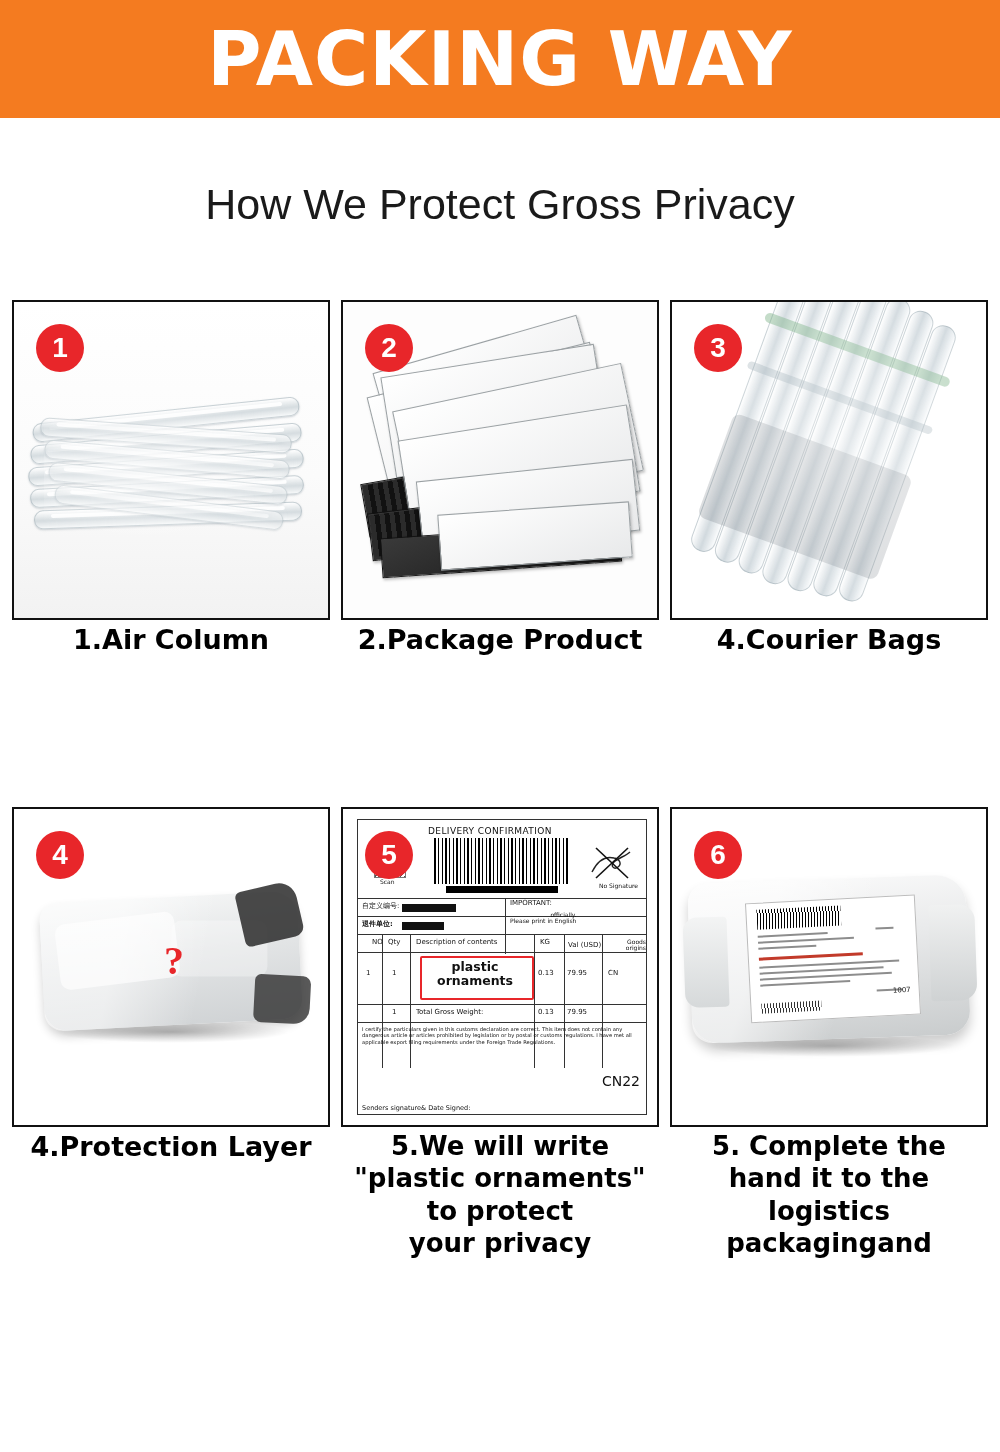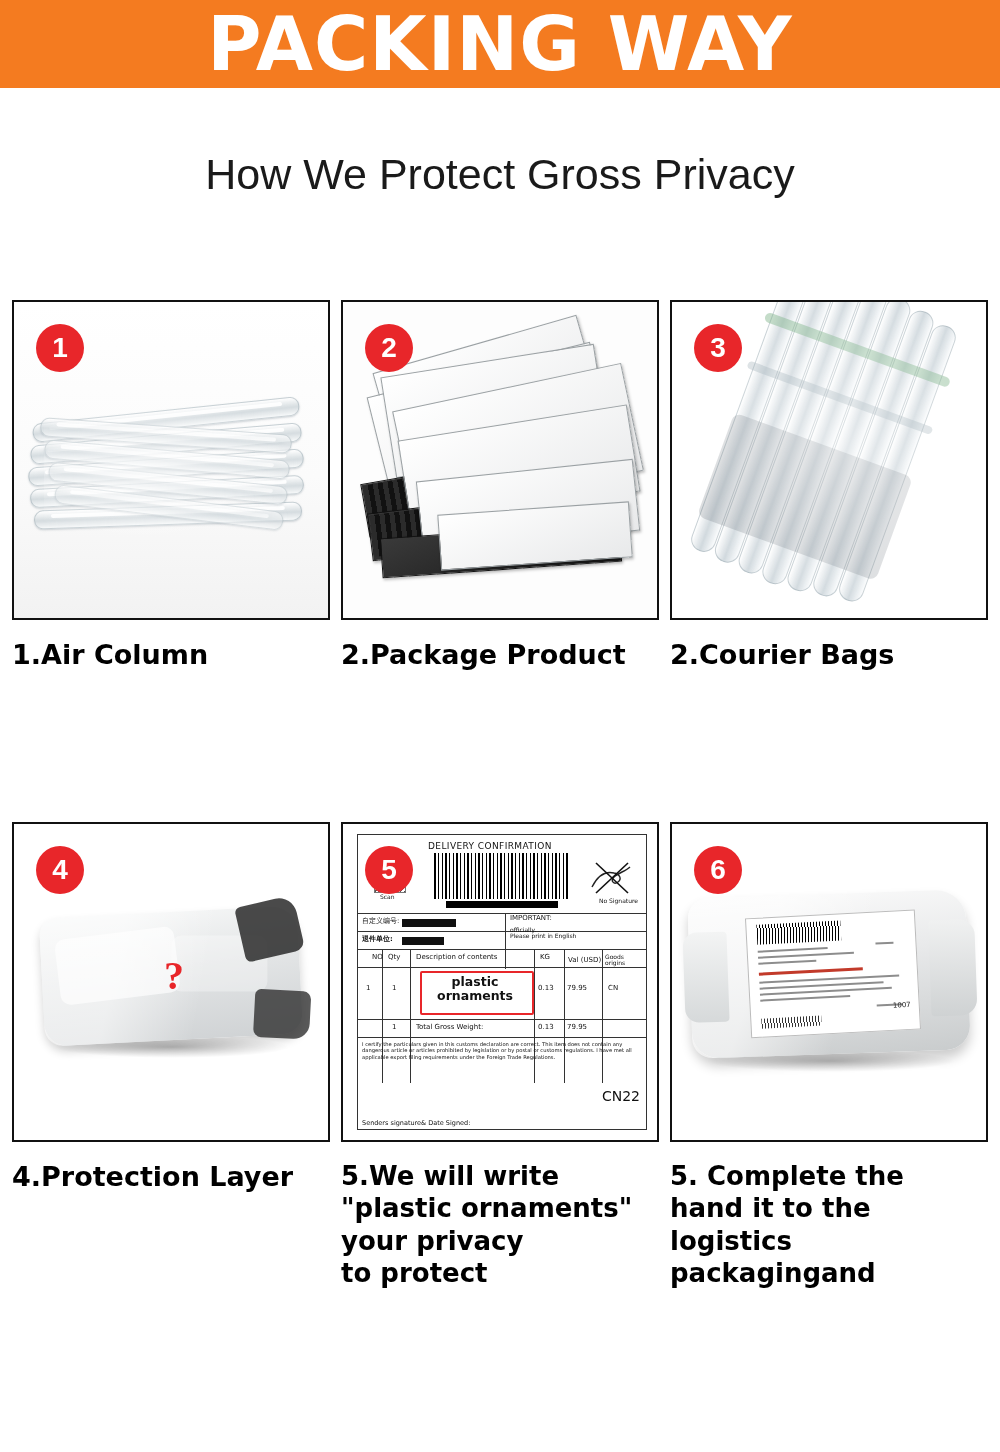--- a/index.html
+++ b/index.html
@@ -11,21 +11,21 @@
     width: 1000px;
     height: 1452px;
     font-family: "DejaVu Sans", sans-serif;
     position: relative;
     overflow: hidden;
   }
 
   
   .banner {
     width: 100%;
-    height: 88px;
+    height: 118px;
     background: #F47B20;
     display: flex;
     align-items: center;
     justify-content: center;
     box-sizing: border-box;
   }
   .banner-title {
     color: #ffffff;
     font-family: "DejaVu Sans", sans-serif;
     font-weight: bold;
@@ -86,22 +86,22 @@
     color: #fff;
     font-family: "Liberation Sans", sans-serif;
     font-weight: bold;
     font-size: 28px;
     display: flex;
     align-items: center;
     justify-content: center;
     z-index: 30;
   }
   .caption {
-    margin-top: 18px;
-    text-align: left;
+    margin-top: 3px;
+    text-align: center;
     font-family: "DejaVu Sans", sans-serif;
     font-weight: bold;
     font-size: 27px;
     color: #000;
     line-height: 1.25;
   }
   .caption.sm { font-size: 26px; }
 
   
   .pic1 {
@@ -203,21 +203,21 @@
   .scan-label { position:absolute; left:22px; top:58px; font-size:6px; }
   .scan-icon {
     position:absolute; left:16px; top:42px; width:30px; height:14px;
     background: repeating-linear-gradient(135deg,#555 0 1px,#fff 1px 3px);
     border:1px solid #777;
   }
   .nosig-box { position:absolute; right:10px; top:18px; width:52px; height:48px; }
   .nosig-label { position:absolute; right:8px; top:62px; font-size:6px; }
   .hline { position:absolute; left:0; right:0; height:1px; background:#333; }
   .vline { position:absolute; top:0; bottom:0; width:1px; background:#333; }
-  .cellt { position:absolute; font-size:7px; line-height:1.1; }
+  .cellt { position:absolute; font-size:7px; line-height:1.1;text-align:right; }
   .cn-note { position:absolute; font-size:5.2px; line-height:1.25; }
   .plastic-box {
     position:absolute;
     border: 2px solid #e8262a;
     border-radius: 2px;
   }
   .plastic-text {
     position:absolute;
     font-size: 12.5px;
     font-weight: bold;
@@ -324,21 +324,21 @@
             <div class="col3" style="left:140px; top:-10px; height:300px;"></div>
             <div class="col3" style="left:166px; top:-4px; height:290px;"></div>
             <div style="position:absolute;left:4px;top:44px;width:196px;height:10px;background:rgba(120,175,130,0.45);border-radius:5px;"></div>
             <div style="position:absolute;left:4px;top:96px;width:196px;height:8px;background:rgba(150,165,175,0.35);border-radius:4px;"></div>
             <div style="position:absolute;left:8px;top:150px;width:190px;height:110px;background:rgba(90,100,108,0.22);border-radius:8px;"></div>
           </div>
           <div style="position:absolute;left:0;top:0;width:318px;height:318px;background:radial-gradient(ellipse at 55% 45%, rgba(255,255,255,0.4), rgba(255,255,255,0) 68%);"></div>
         </div>
         <div class="badge">3</div>
       </div>
-      <div class="caption">2.Courier Bags</div>
+      <div class="caption">4.Courier Bags</div>
     </div>
 
   </div>
 
   <div class="row row2">
 
     <div class="cell">
       <div class="frame">
         <div class="pic4">
           <div class="shadow4"></div>
@@ -423,22 +423,22 @@
 
             <div class="cellt" style="left:4px; bottom:2px; font-size:6.5px;">Senders signature&amp; Date Signed:</div>
             <div class="cellt" style="right:6px; bottom:24px; font-size:14px;">CN22</div>
           </div>
         </div>
         <div class="badge">5</div>
       </div>
       <div class="caption sm">
         <div>5.We will write</div>
         <div>"plastic ornaments"</div>
+        <div>to protect</div>
         <div>your privacy</div>
-        <div>to protect</div>
       </div>
     </div>
 
     <div class="cell">
       <div class="frame">
         <div class="pic6">
           <div class="shadow6"></div>
           <div class="parcel6">
             <div style="position:absolute;left:0;top:0;right:0;bottom:0;background:linear-gradient(110deg, rgba(255,255,255,0.6) 0 28%, rgba(255,255,255,0) 58%);border-radius:20px;"></div>
             <div style="position:absolute;left:-6px;top:34px;width:44px;height:90px;background:linear-gradient(180deg,#f3f4f4,#d6d9da);border-radius:14px 4px 4px 14px;"></div>

